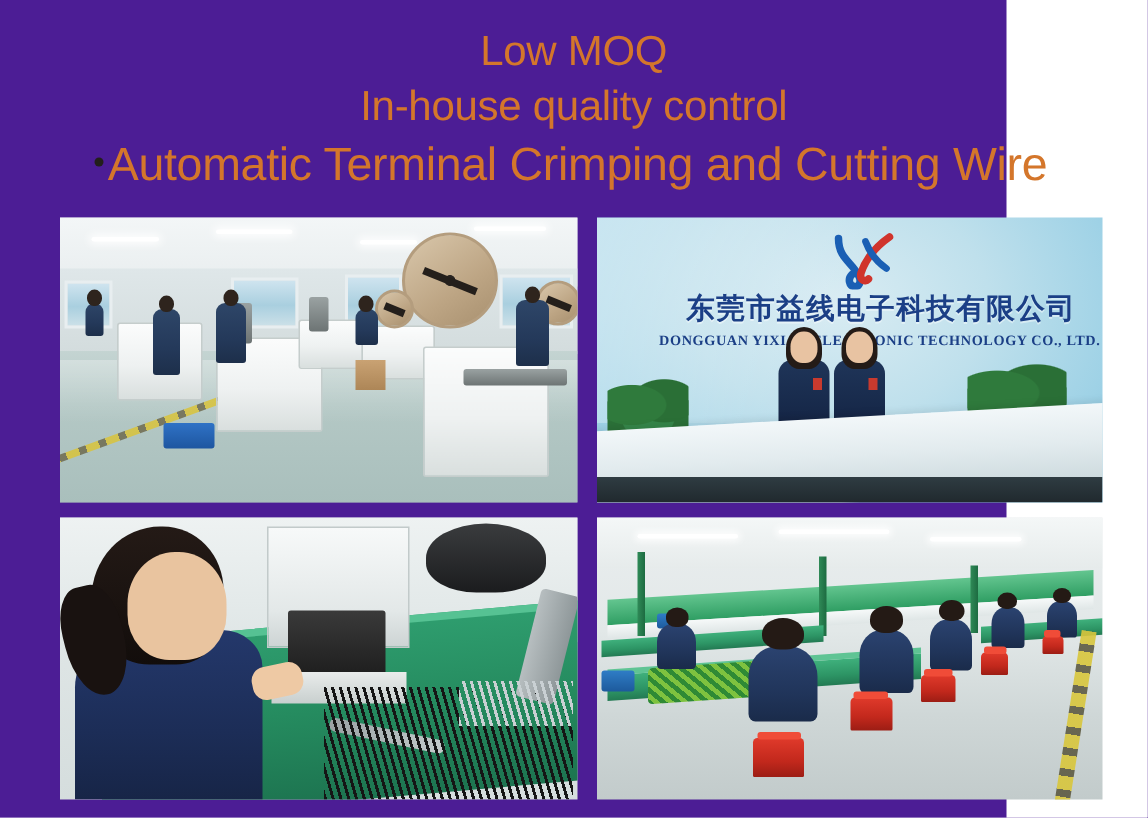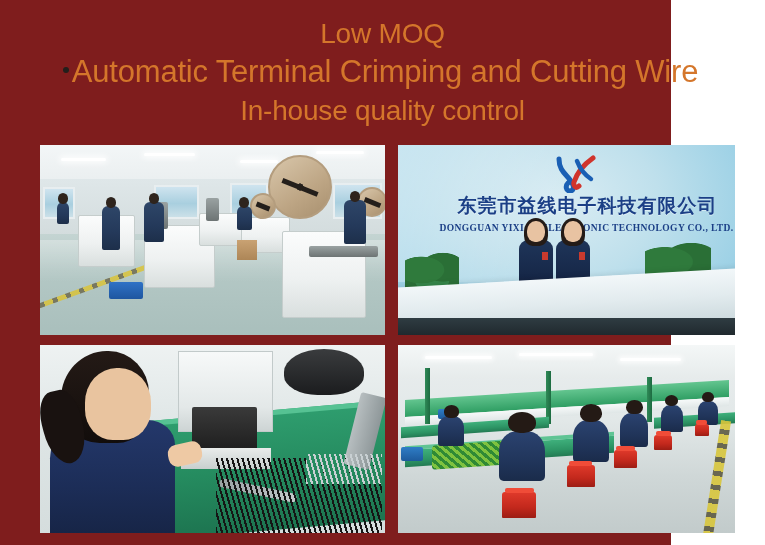--- a/index.html
+++ b/index.html
@@ -10,21 +10,21 @@
   body {
     width: 765px;
     height: 545px;
     overflow: hidden;
     font-family: "Liberation Sans", sans-serif;
   }
   .page {
     position: relative;
     width: 671px;
     height: 545px;
-    background: #7f1d1d;
+    background: #4c1d95;
   }
 
   
   .headline-block {
     position: absolute;
     left: 0;
     top: 16px;
     width: 765px;
     text-align: center;
   }
@@ -427,24 +427,24 @@
     border-radius: 2px;
   }
 </style>
 </head>
 <body>
 
 <div class="page">
 
   <div class="headline-block">
     <div class="headline headline-1">Low MOQ</div>
+    <div class="headline headline-2">In-house quality control</div>
     <div class="headline headline-3">
       <span class="bullet-dot"></span><span>Automatic Terminal Crimping and Cutting Wire</span>
     </div>
-    <div class="headline headline-2">In-house quality control</div>
   </div>
 
   <div class="photo-grid">
 
     <div class="photo ph1">
       <div class="ceiling"></div>
       <div class="ceil-light" style="left:6%;top:7%;width:13%;"></div>
       <div class="ceil-light" style="left:30%;top:4%;width:15%;"></div>
       <div class="ceil-light" style="left:58%;top:8%;width:11%;"></div>
       <div class="ceil-light" style="left:80%;top:3%;width:14%;"></div>

